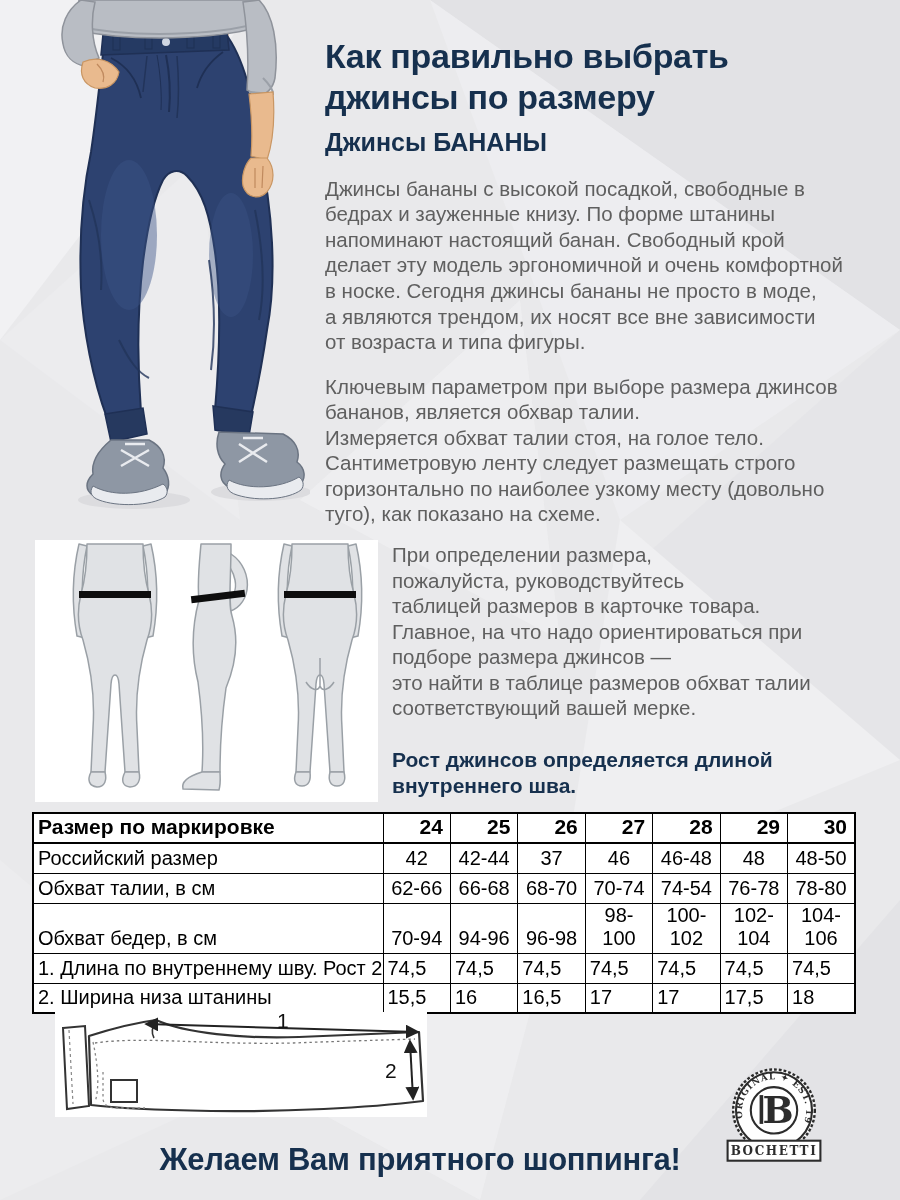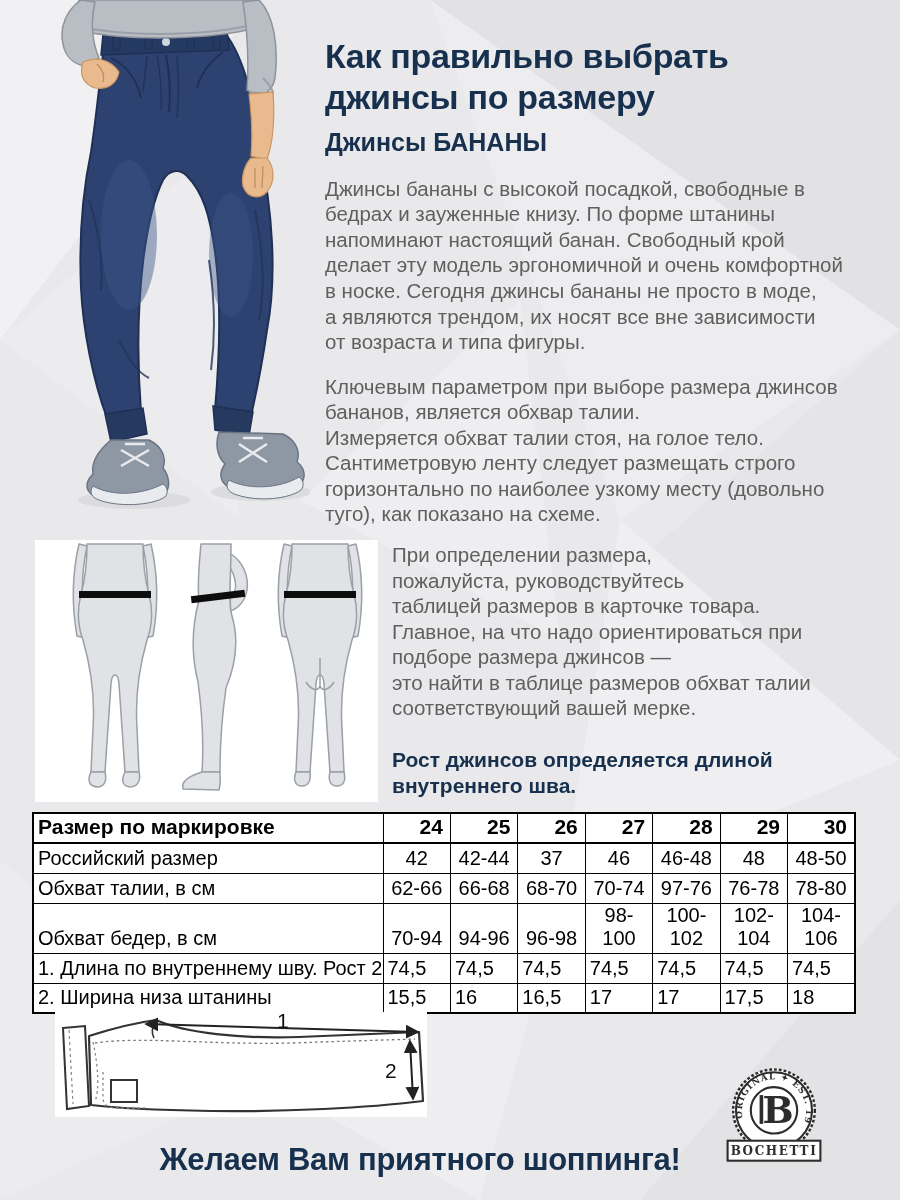--- a/index.html
+++ b/index.html
@@ -197,21 +197,21 @@
           <td class="c">46-48</td>
           <td class="c">48</td>
           <td class="c">48-50</td>
         </tr>
         <tr>
           <td class="lbl">Обхват талии, в см</td>
           <td class="c">62-66</td>
           <td class="c">66-68</td>
           <td class="c">68-70</td>
           <td class="c">70-74</td>
-          <td class="c">97-76</td>
+          <td class="c">74-54</td>
           <td class="c">76-78</td>
           <td class="c">78-80</td>
         </tr>
         <tr>
           <td class="lbl">Обхват бедер, в см</td>
           <td class="c">70-94</td>
           <td class="c">94-96</td>
           <td class="c">96-98</td>
           <td class="c">98-100</td>
           <td class="c">100-102</td>

